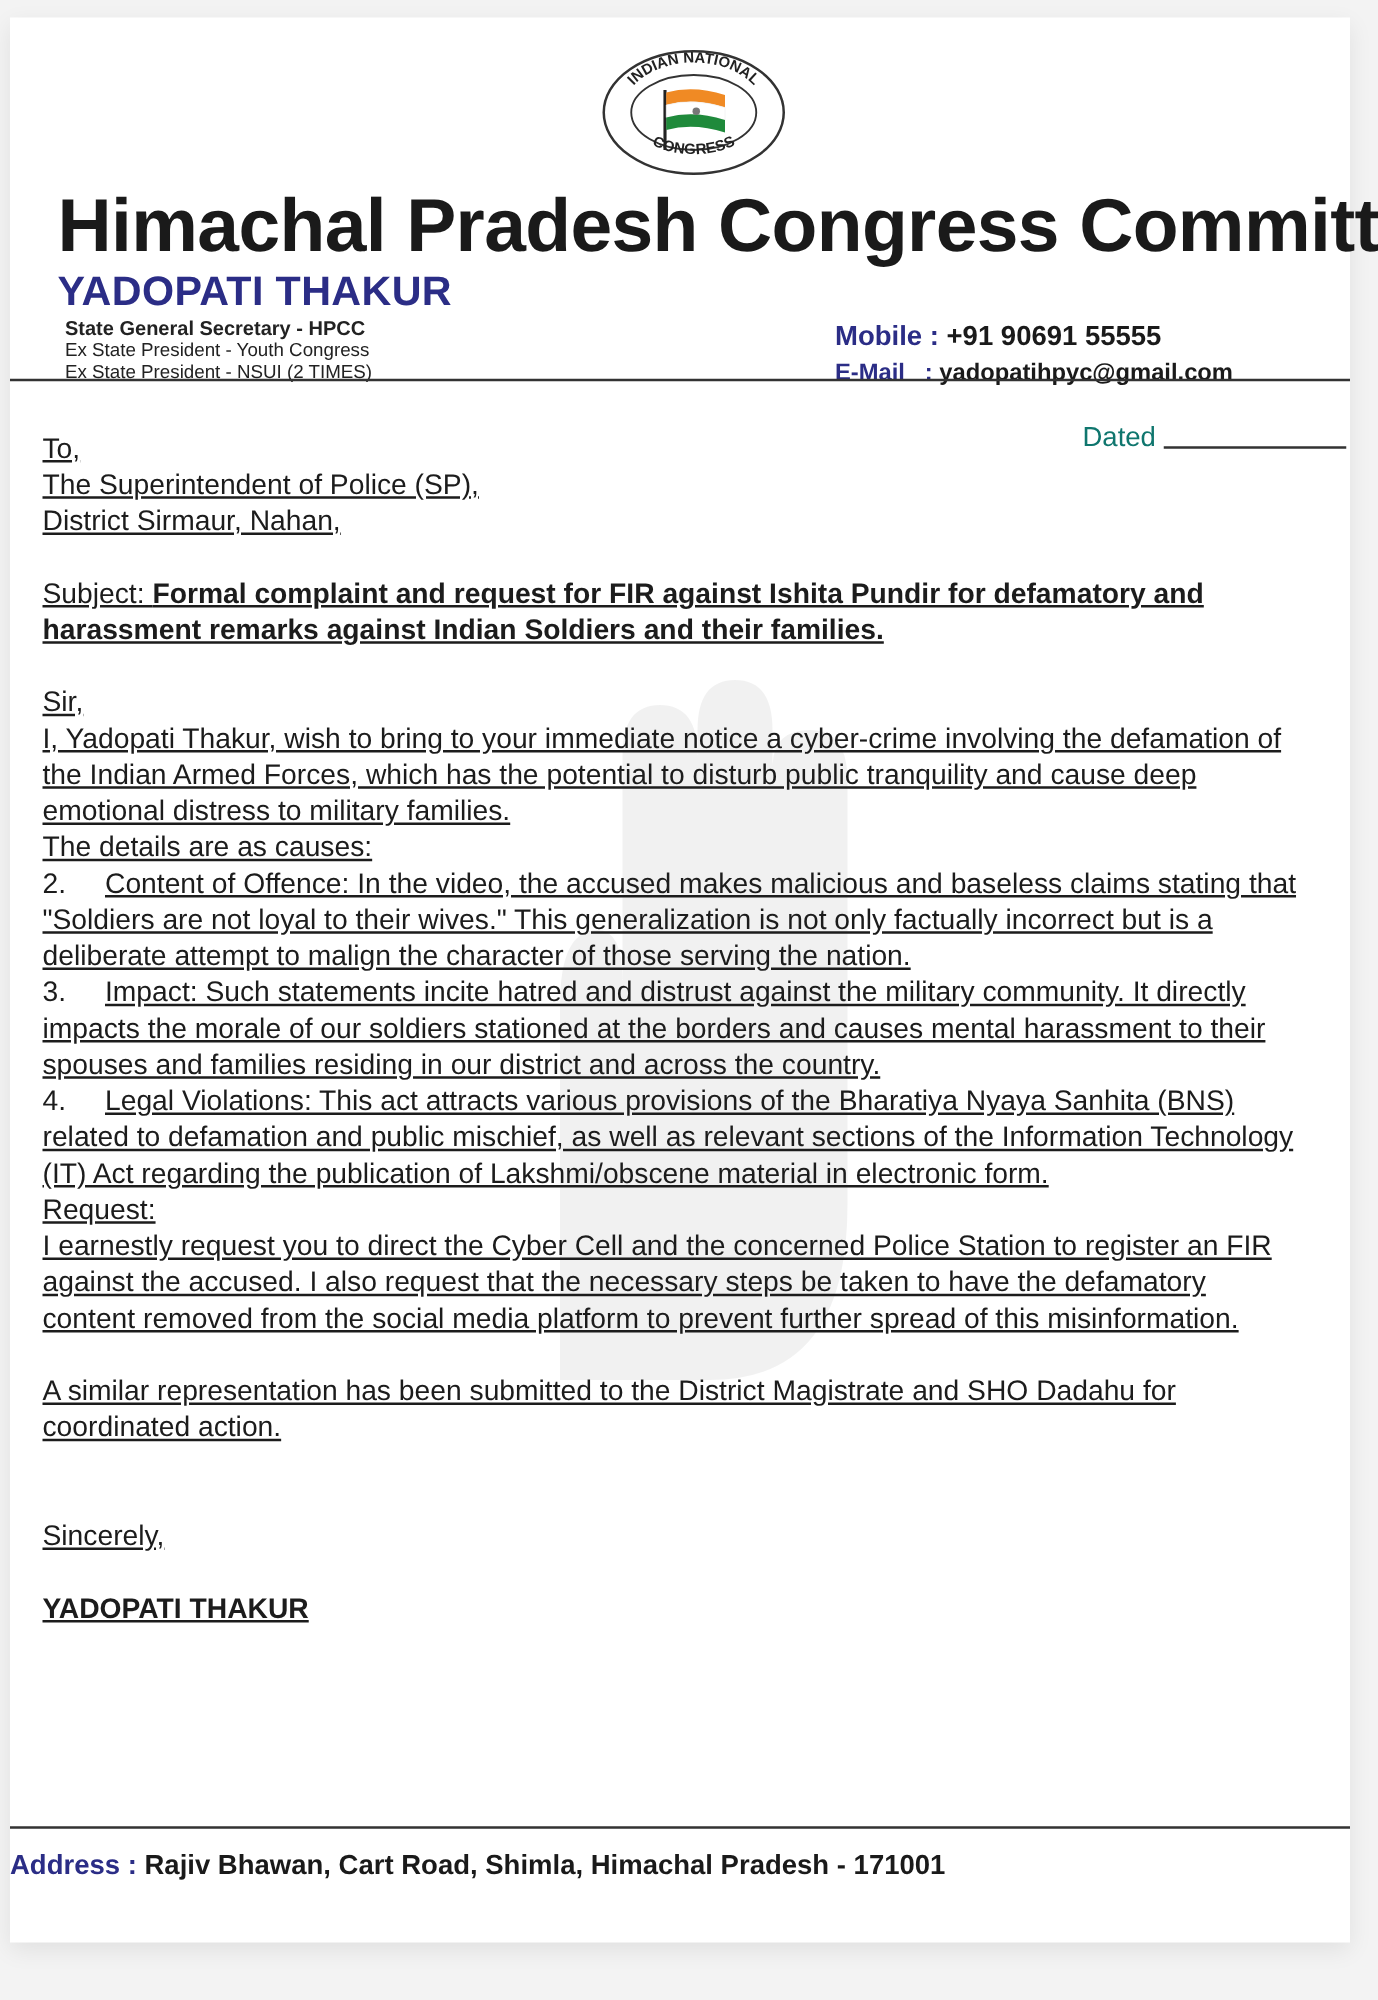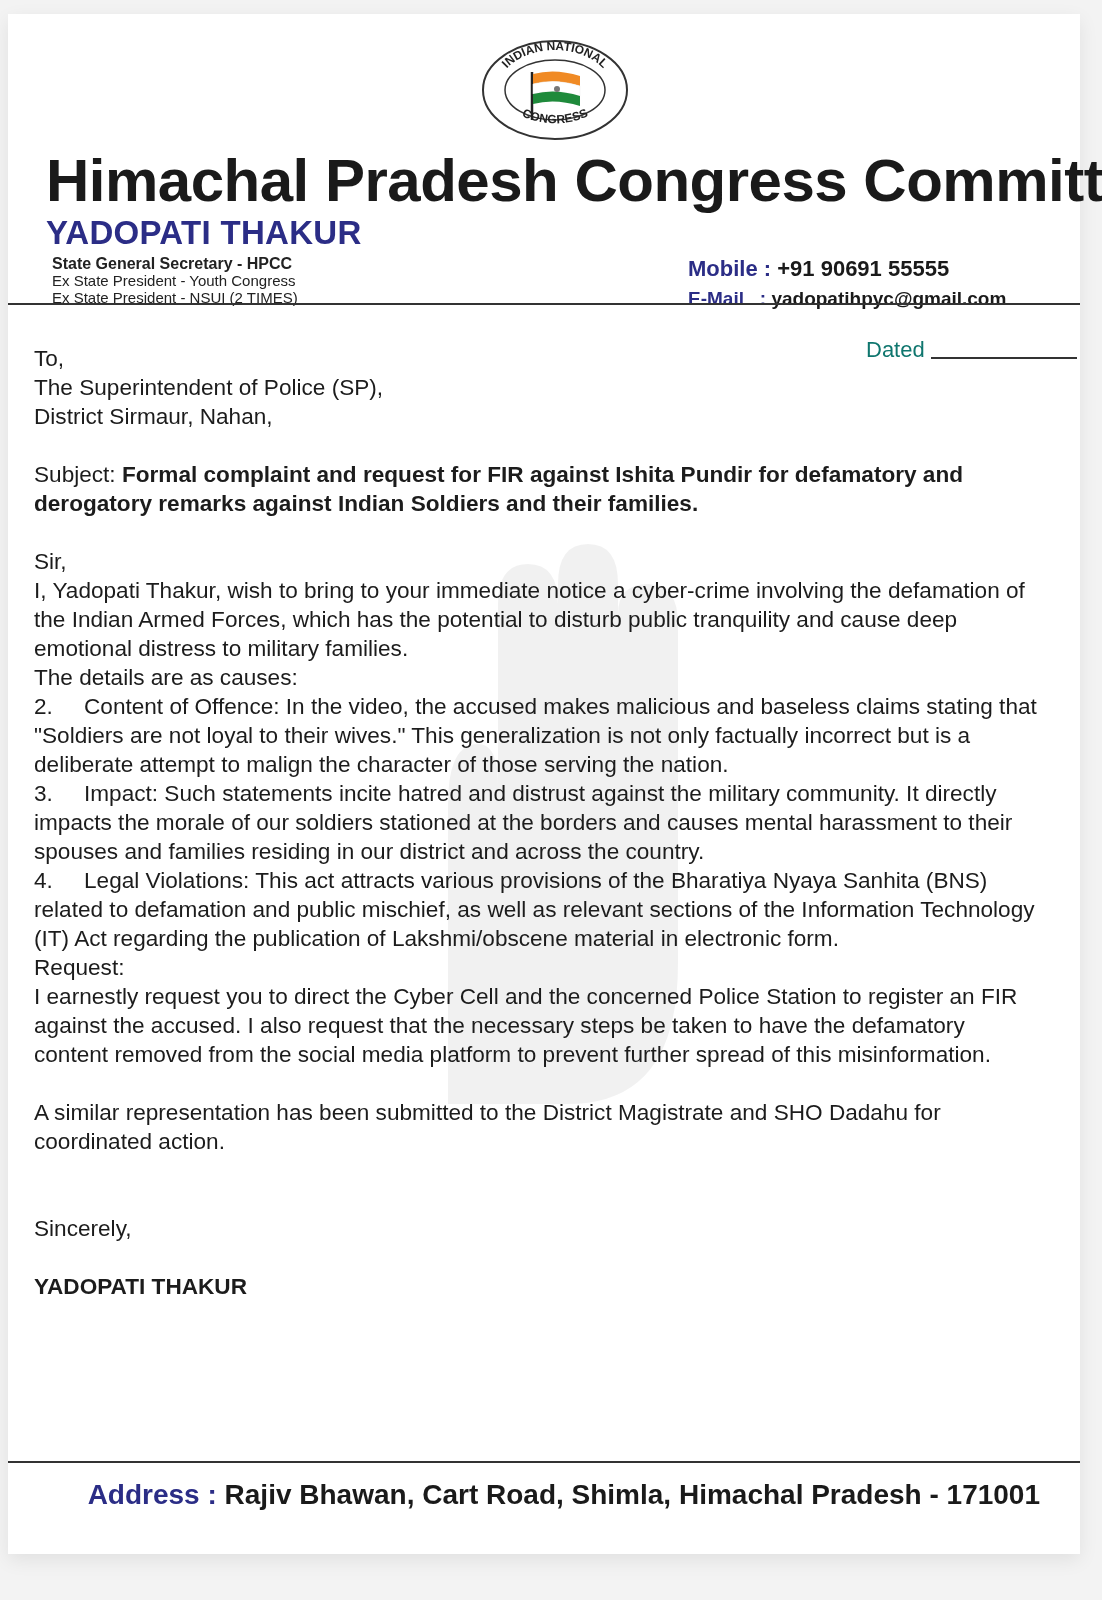--- a/index.html
+++ b/index.html
@@ -3,35 +3,35 @@
 <meta charset="utf-8">
 <style>
   html, body { margin:0; padding:0; }
   body { width:1102px; height:1600px; background:#f3f3f3; font-family:"Liberation Sans", sans-serif; color:#1a1a1a; overflow:hidden; }
   .page { position:absolute; left:8px; top:14px; width:1072px; height:1540px; background:#ffffff; box-shadow:0 6px 18px rgba(0,0,0,0.08); }
   .logo { position:absolute; left:472px; top:24px; width:150px; height:104px; }
   .org-title { position:absolute; left:38px; top:132px; width:1040px; font-size:60px; font-weight:bold; color:#1a1a1a; letter-spacing:-0.5px; white-space:nowrap; }
   .person-name { position:absolute; left:38px; top:200px; font-size:33px; font-weight:bold; color:#2b2d86; letter-spacing:0.3px; }
   .roles { position:absolute; left:44px; top:241px; font-size:15px; line-height:17px; color:#222; }
   .roles .r1 { font-weight:bold; font-size:16px; }
-  .contact { position:absolute; left:680px; top:240px; font-size:22px; line-height:30px; }
+  .contact { position:absolute; left:660px; top:240px; font-size:22px; line-height:30px; }
   .contact .lbl { color:#2b2d86; font-weight:bold; }
   .contact .val { color:#1a1a1a; font-weight:bold; }
   .contact .row2 { font-size:19px; }
   .hr-top { position:absolute; left:0; top:289px; width:1072px; height:2px; background:#333; }
   .dated { position:absolute; left:858px; top:323px; font-size:22px; color:#0f766e; }
   .dated .line { display:inline-block; width:146px; border-bottom:2px solid #333; margin-left:6px; vertical-align:-2px; }
   .body { position:absolute; left:26px; top:330px; width:1010px; font-size:22.6px; line-height:29px; color:#1c1c1c; }
-  .body p { margin:0; }
+  .body p { margin:0;text-decoration:underline; }
   .gap { height:29px; }
   .bold { font-weight:bold; }
   .li .num { display:inline-block; width:50px; }
   .signature { font-weight:bold; }
   .hr-bottom { position:absolute; left:0; top:1447px; width:1072px; height:2px; background:#333; }
-  .address { position:absolute; left:0; top:1465px; width:1032px; text-align:right; font-size:28px; font-weight:bold; }
+  .address { position:absolute; left:0; top:1465px; width:1032px; text-align:left; font-size:22px; font-weight:bold; }
   .address .lbl { color:#2b2d86; }
   .watermark { position:absolute; left:380px; top:530px; width:320px; height:560px; opacity:0.05; }
 </style>
 </head>
 <body>
 
 <div class="page">
 
   <svg class="watermark" viewBox="0 0 320 560">
     <path d="M60 560 L60 260 Q60 200 90 200 Q110 200 110 240 L110 60 Q110 20 140 20 Q170 20 170 60 L170 40 Q170 0 200 0 Q230 0 230 40 L230 70 Q230 40 260 40 Q290 40 290 80 L290 420 Q290 560 180 560 Z" fill="#000"></path>
@@ -67,21 +67,21 @@
 
   <div class="hr-top"></div>
 
   <div class="dated"><span>Dated</span><span class="line"></span></div>
 
   <div class="body">
     <p>To,</p>
     <p>The Superintendent of Police (SP),</p>
     <p>District Sirmaur, Nahan,</p>
     <div class="gap"></div>
-    <p><span>Subject: </span><span class="bold">Formal complaint and request for FIR against Ishita Pundir for defamatory and derogatory remarks against Indian Soldiers and their families.</span></p>
+    <p><span>Subject: </span><span class="bold">Formal complaint and request for FIR against Ishita Pundir for defamatory and harassment remarks against Indian Soldiers and their families.</span></p>
     <div class="gap"></div>
     <p>Sir,</p>
     <p>I, Yadopati Thakur, wish to bring to your immediate notice a cyber-crime involving the defamation of the Indian Armed Forces, which has the potential to disturb public tranquility and cause deep emotional distress to military families.</p>
     <p>The details are as causes:</p>
     <p class="li"><span class="num">2.</span><span>Content of Offence: In the video, the accused makes malicious and baseless claims stating that "Soldiers are not loyal to their wives." This generalization is not only factually incorrect but is a deliberate attempt to malign the character of those serving the nation.</span></p>
     <p class="li"><span class="num">3.</span><span>Impact: Such statements incite hatred and distrust against the military community. It directly impacts the morale of our soldiers stationed at the borders and causes mental harassment to their spouses and families residing in our district and across the country.</span></p>
     <p class="li"><span class="num">4.</span><span>Legal Violations: This act attracts various provisions of the Bharatiya Nyaya Sanhita (BNS) related to defamation and public mischief, as well as relevant sections of the Information Technology (IT) Act regarding the publication of Lakshmi/obscene material in electronic form.</span></p>
     <p>Request:</p>
     <p>I earnestly request you to direct the Cyber Cell and the concerned Police Station to register an FIR against the accused. I also request that the necessary steps be taken to have the defamatory content removed from the social media platform to prevent further spread of this misinformation.</p>
     <div class="gap"></div>

